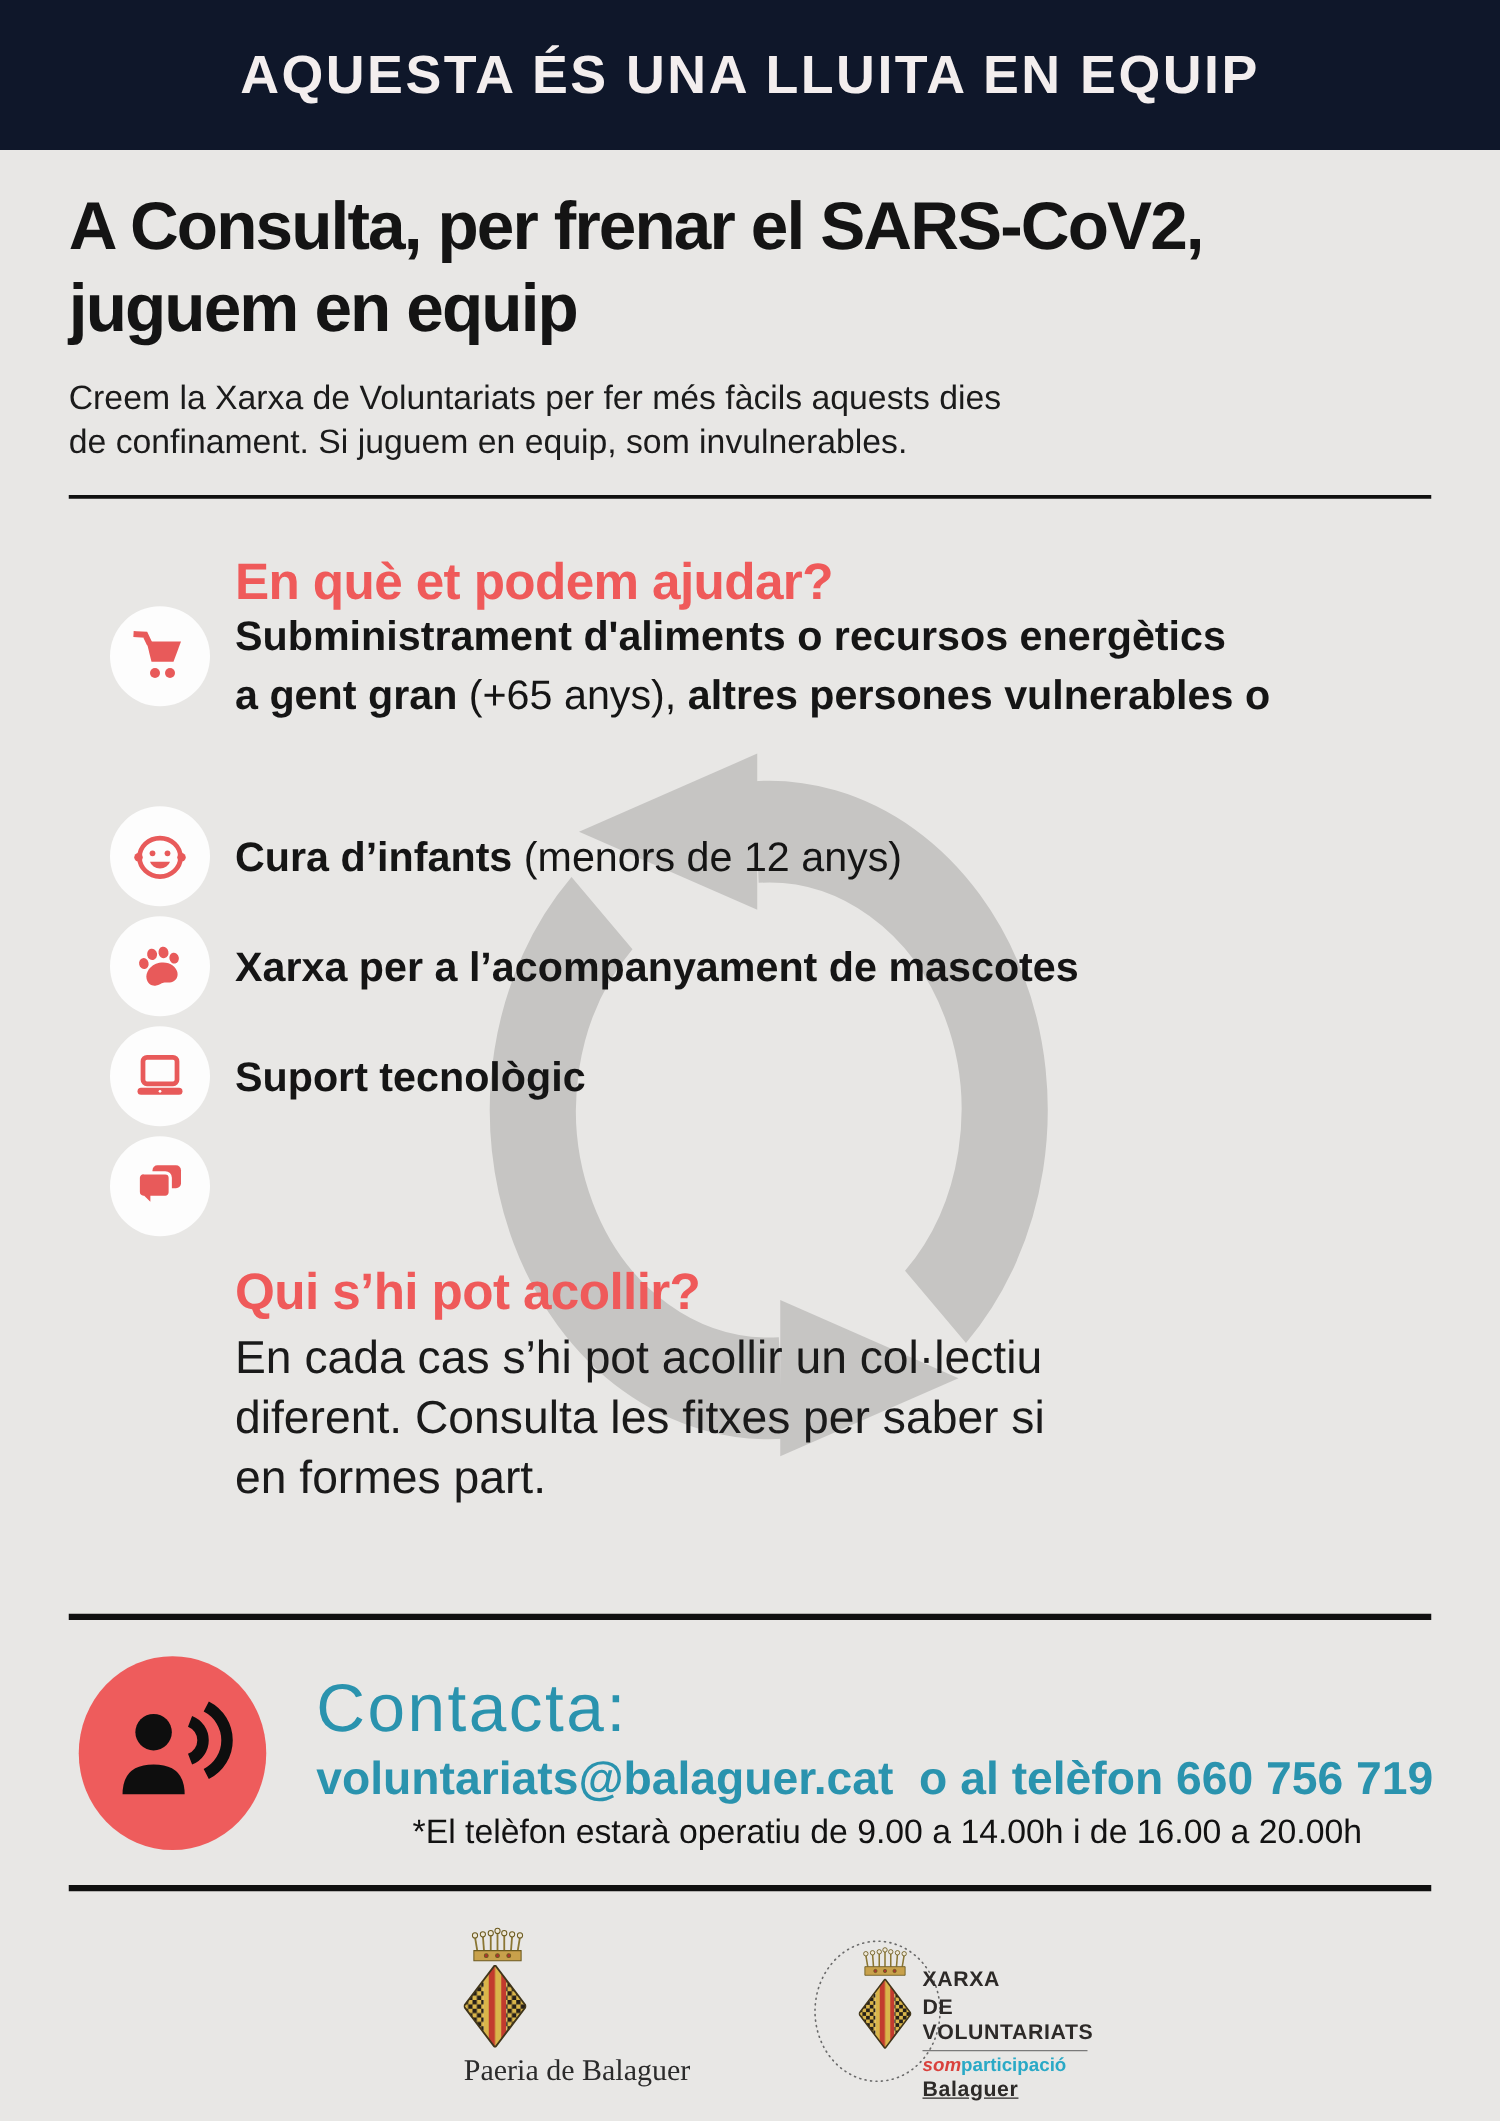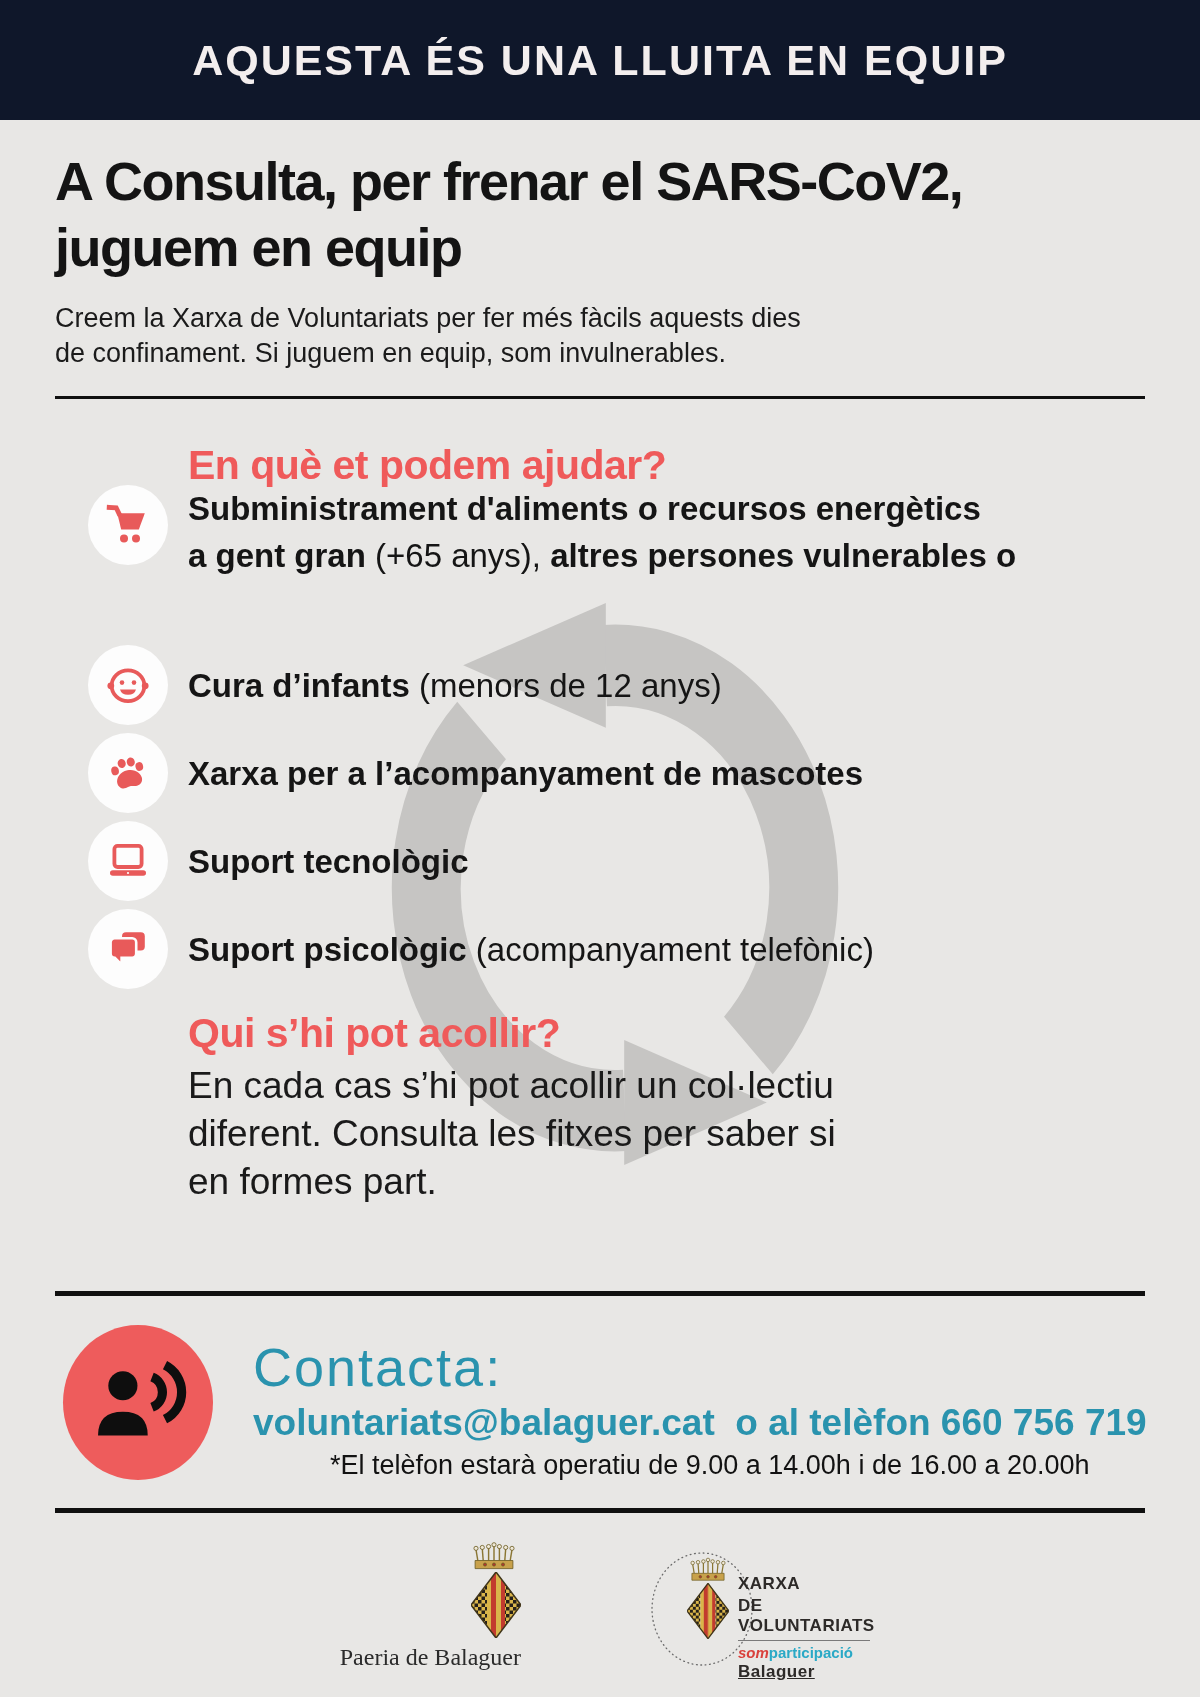--- a/index.html
+++ b/index.html
@@ -87,21 +87,21 @@
     left:253px;top:1402px;
     font-size:37px;font-weight:bold;color:#2a93ae;white-space:pre-wrap;
   }
   .contact-note{
     left:330px;top:1450px;
     font-size:27px;color:#121212;
   }
   
   .paeria-logo{
     left:371px;top:1540px;width:150px;
-    display:flex;flex-direction:column;align-items:flex-end;
+    display:flex;flex-direction:column;align-items:flex-start;
   }
   .paeria-caption{
     margin-top:6px;
     font-family:"Liberation Serif", serif;
     font-size:24px;color:#2b2b2b;white-space:nowrap;
   }
   .xarxa-logo{left:650px;top:1548px;width:240px;height:130px;}
   .xarxa-circle{left:0;top:2px;width:104px;height:118px;}
   .xarxa-arms{left:32px;top:8px;width:52px;display:flex;flex-direction:column;align-items:center;}
   .xarxa-text{left:88px;top:26px;width:150px;}
@@ -203,23 +203,20 @@
 
 <div class="abs item row5 content">
   <div class="icon-circle">
     <svg viewBox="0 0 24 24">
       <rect x="9" y="3.6" width="11.4" height="9.2" rx="2" fill="#e85a5a"></rect>
       <g stroke="#fdfdfd" stroke-width="1.3">
         <path d="M5.5 6.6 h8.6 a2 2 0 0 1 2 2 v5.8 a2 2 0 0 1 -2 2 h-5.3 v3.4 l-3.4 -3.4 a2.2 2.2 0 0 1 -2.1 -2.2 v-5.6 a2 2 0 0 1 2.2 -2 z" fill="#e85a5a"></path>
       </g>
     </svg>
   </div>
-  <div class="item-text">
-      <div class="tline"><span class="seg-b">Suport psicològic </span><span class="seg-r">(acompanyament telefònic)</span></div>
-    </div>
 </div>
 
 <div class="abs sec-heading heading-eligibility content">Qui s’hi pot acollir?</div>
 <div class="abs paragraph content">En cada cas s’hi pot acollir un col·lectiu
 diferent. Consulta les fitxes per saber si
 en formes part.</div>
 
 <div class="abs rule rule-thick1"></div>
 
 <div class="abs contact-badge">

